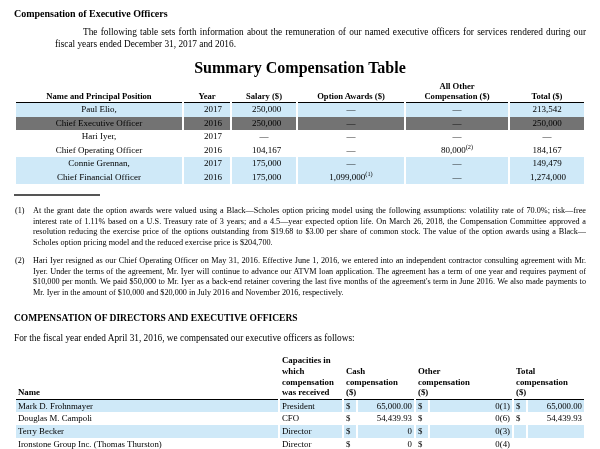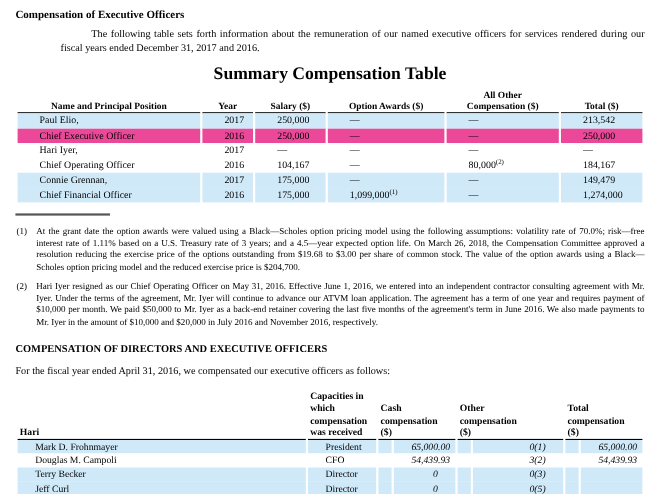--- a/index.html
+++ b/index.html
@@ -20,21 +20,21 @@
     width: 572px; table-layout: fixed;
     border-collapse: separate; border-spacing: 2px 0;
     font-size: 9px;
   }
   .t1 th {
     font-weight: bold; font-size: 8.6px; line-height: 10.2px;
     vertical-align: bottom; text-align: center;
     border-bottom: 1px solid #000;
     padding: 0 2px 1px 2px;
   }
-  .t1 td { text-align: left; height: 13.5px; line-height: 13.5px; padding: 0 20px; overflow: hidden; }
+  .t1 td { text-align: center; height: 13.5px; line-height: 13.5px; padding: 0 20px; overflow: hidden; }
   .pre { white-space: pre-line; }
   sup { font-size: 6.3px; vertical-align: super; line-height: 0; }
 
   .fn-sep { width: 86px; border-top: 2px solid #555; margin: 10px 0 10px 0; }
   .fn { position: relative; padding-left: 19px; font-size: 8.2px; line-height: 10.5px; text-align: justify; margin-bottom: 8px; }
   .fn .marker { position: absolute; left: 1px; top: 0; }
 
   .section2-title { font-size: 9.5px; font-weight: bold; margin: 15px 0 10px 0; }
   .p2 { font-size: 9.3px; margin-bottom: 12px; }
 
@@ -43,22 +43,22 @@
     width: 572px; table-layout: fixed;
     border-collapse: separate; border-spacing: 2px 0;
     font-size: 8.8px;
   }
   .t2 th {
     font-weight: bold; font-size: 8.8px; line-height: 10.6px;
     vertical-align: bottom; text-align: left;
     border-bottom: 1px solid #000;
     padding: 0 2px 1px 2px;
   }
-  .t2 td { height: 12.6px; line-height: 12.6px; padding: 0 16px; overflow: hidden; white-space: nowrap; }
-  .t2 td.num { text-align: right; font-style: italic; }
+  .t2 td { height: 12.6px; line-height: 12.6px; padding: 0 2px; overflow: hidden; white-space: nowrap; }
+  .t2 td.num { text-align: right; }
   .t2 td.sym { text-align: left; }
 </style>
 </head>
 <body>
 
 <div class="page">
 
   <div class="doc-title">Compensation of Executive Officers</div>
 
   <p class="intro">The following table sets forth information about the remuneration of our named executive officers for services rendered during our fiscal years ended December 31, 2017 and 2016.</p>
@@ -87,21 +87,21 @@
     </thead>
     <tbody id="t1-body">
         <tr style="background: rgb(207, 233, 248);">
           <td>Paul Elio,</td>
           <td>2017</td>
           <td>250,000</td>
           <td>—</td>
           <td>—</td>
           <td>213,542</td>
         </tr>
-        <tr style="background: #ec4899;">
+        <tr style="background: #737373;">
           <td>Chief Executive Officer</td>
           <td>2016</td>
           <td>250,000</td>
           <td>—</td>
           <td>—</td>
           <td>250,000</td>
         </tr>
         <tr>
           <td>Hari Iyer,</td>
           <td>2017</td>
@@ -154,21 +154,21 @@
         <col style="width:62px">
       <col style="width:12px">
         <col style="width:56px">
       <col style="width:12px">
         <col style="width:82px">
       <col style="width:12px">
         <col style="width:56px">
     </colgroup>
     <thead>
       <tr>
-        <th>Hari</th>
+        <th>Name</th>
         <th class="pre">Capacities in
 which
 compensation
 was received</th>
         <th class="pre" colspan="2">Cash
 compensation
 ($)</th>
         <th class="pre" colspan="2">Other
 compensation
 ($)</th>
@@ -187,34 +187,44 @@
           <td class="num">0(1)</td>
           <td class="sym">$</td>
           <td class="num">65,000.00</td>
         </tr>
         <tr>
           <td>Douglas M. Campoli</td>
           <td>CFO</td>
           <td class="sym">$</td>
           <td class="num">54,439.93</td>
           <td class="sym">$</td>
-          <td class="num">3(2)</td>
+          <td class="num">0(6)</td>
           <td class="sym">$</td>
           <td class="num">54,439.93</td>
         </tr>
         <tr style="background: rgb(207, 233, 248);">
           <td>Terry Becker</td>
           <td>Director</td>
           <td class="sym">$</td>
           <td class="num">0</td>
           <td class="sym">$</td>
           <td class="num">0(3)</td>
           <td class="sym"></td>
           <td class="num"></td>
         </tr>
+        <tr>
+          <td>Ironstone Group Inc. (Thomas Thurston)</td>
+          <td>Director</td>
+          <td class="sym">$</td>
+          <td class="num">0</td>
+          <td class="sym">$</td>
+          <td class="num">0(4)</td>
+          <td class="sym"></td>
+          <td class="num"></td>
+        </tr>
         <tr style="background: rgb(207, 233, 248);">
           <td>Jeff Curl</td>
           <td>Director</td>
           <td class="sym">$</td>
           <td class="num">0</td>
           <td class="sym">$</td>
           <td class="num">0(5)</td>
           <td class="sym"></td>
           <td class="num"></td>
         </tr>

